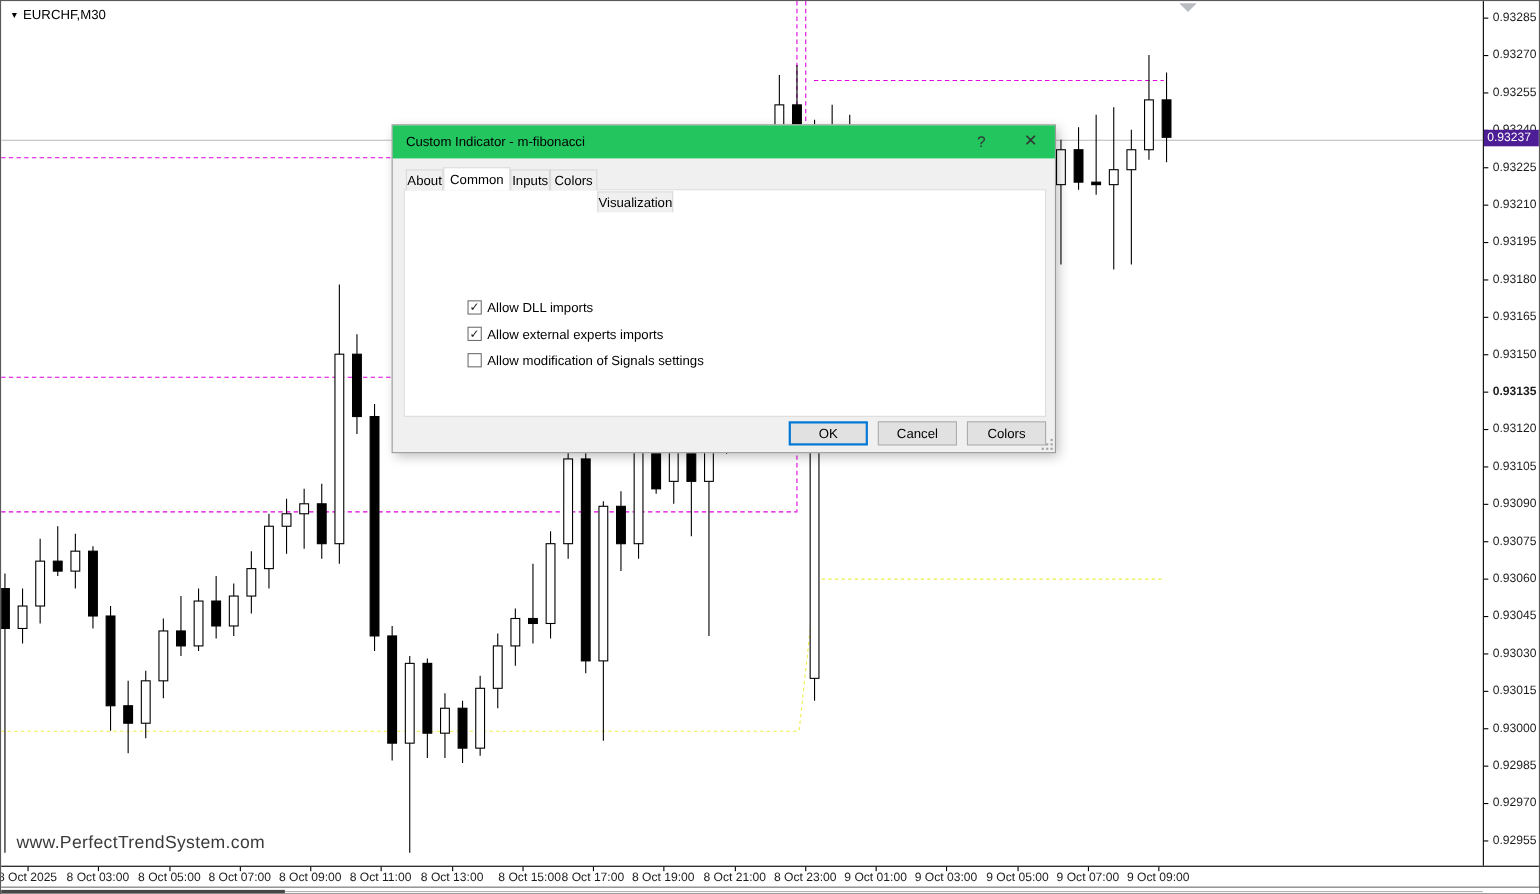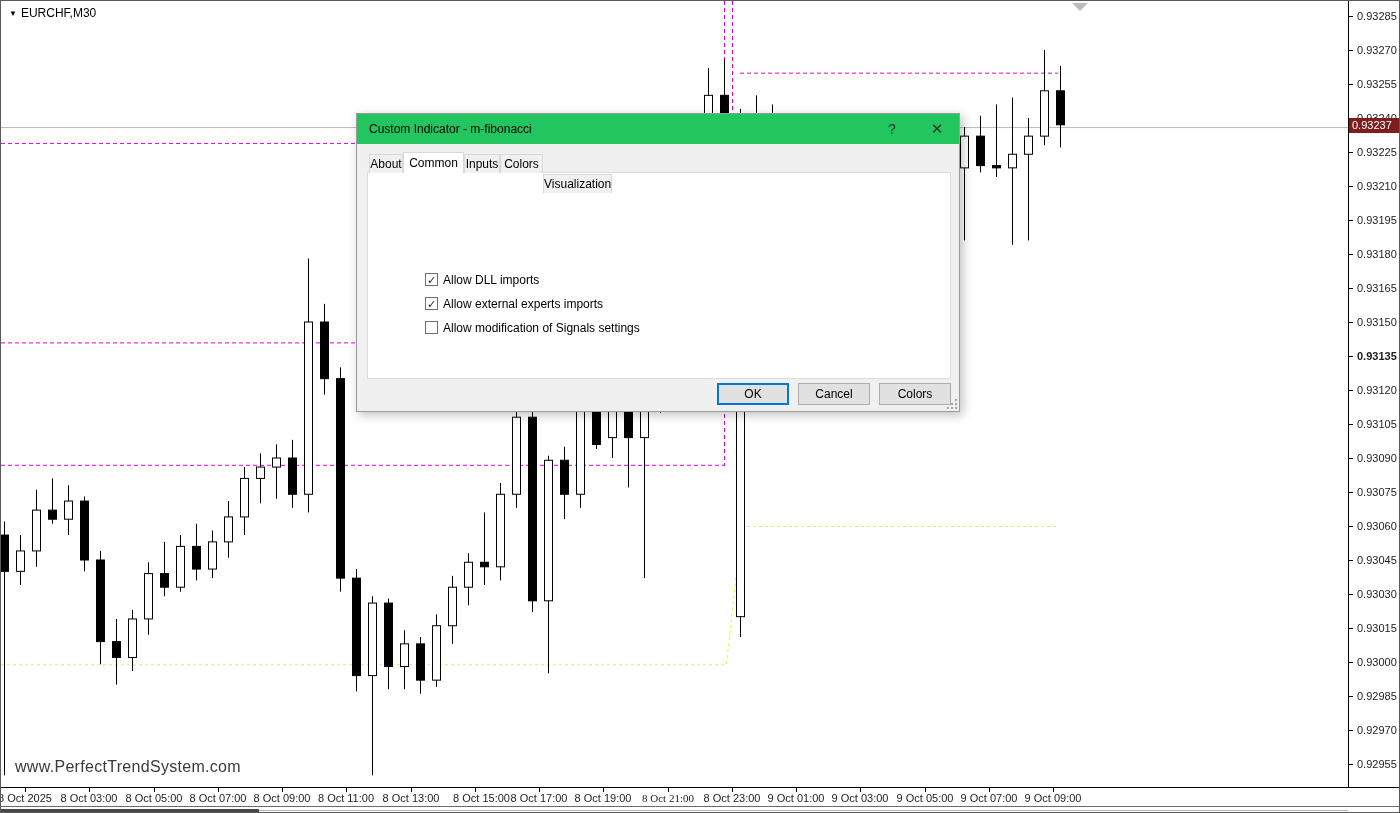--- a/index.html
+++ b/index.html
@@ -11,21 +11,21 @@
   #plot-bottom-sep { position:absolute; left:0; top:786px; width:1400px; height:1px; background:#000; }
   #chart-svg { position:absolute; left:0; top:0; }
   #symbol-label { position:absolute; left:8px; top:5px; font-size:12px; color:#000; }
   #symbol-label .tri { font-size:8px; vertical-align:1px; margin-right:4px; }
   #watermark { position:absolute; left:14px; top:757px; font-size:16px; color:#3a3a3a; letter-spacing:.3px; }
   
   .pa-label { position:absolute; left:1356px; font-size:11px; color:#1c1c1c; }
   .pa-tick  { position:absolute; left:1348px; width:4px; height:1px; background:#000; }
   .ta-label { position:absolute; top:791px; font-size:11px; color:#1c1c1c; transform:translateX(-50%); white-space:nowrap; }
   .ta-tick  { position:absolute; top:787px; width:1px; height:4px; background:#000; }
-  #price-tag { position:absolute; left:1348px; width:50px; height:15px; background:#7f1d1d; color:#fff;
+  #price-tag { position:absolute; left:1348px; width:50px; height:15px; background:#4c1d95; color:#fff;
                font-size:11px; line-height:15px; padding-left:3px; }
   #shift-triangle { position:absolute; left:1071px; top:2px; width:0; height:0;
                     border-left:8px solid transparent; border-right:8px solid transparent;
                     border-top:8px solid #b9bdc2; }
   
   #hscroll { position:absolute; left:0; top:805px; width:1400px; height:8px; background:#fff; border-top:1px solid #6b6b6b; }
   #hscroll-thumb { position:absolute; left:0; top:2px; width:258px; height:4px; background:#474747; }
   #hscroll-track { position:absolute; left:258px; top:3px; width:1089px; height:1px; background:#b3b3b3; }
   
   #dialog { position:absolute; left:355px; top:112px; width:604px; height:299px; background:#f0f0f0;
@@ -282,21 +282,21 @@
       <div class="ta-label" style="left: 345px;">8 Oct 11:00</div>
       <div class="ta-tick" style="left: 410px;"></div>
       <div class="ta-label" style="left: 410px;">8 Oct 13:00</div>
       <div class="ta-tick" style="left: 474px;"></div>
       <div class="ta-label" style="left: 474px; padding-left: 13px;">8 Oct 15:00</div>
       <div class="ta-tick" style="left: 538px;"></div>
       <div class="ta-label" style="left: 538px;">8 Oct 17:00</div>
       <div class="ta-tick" style="left: 602px;"></div>
       <div class="ta-label" style="left: 602px;">8 Oct 19:00</div>
       <div class="ta-tick" style="left: 667px;"></div>
-      <div class="ta-label" style="left: 667px; font-family: Liberation Serif, serif;">8 Oct 21:00</div>
+      <div class="ta-label" style="left: 667px;">8 Oct 21:00</div>
       <div class="ta-tick" style="left: 731px;"></div>
       <div class="ta-label" style="left: 731px;">8 Oct 23:00</div>
       <div class="ta-tick" style="left: 795px;"></div>
       <div class="ta-label" style="left: 795px;">9 Oct 01:00</div>
       <div class="ta-tick" style="left: 859px;"></div>
       <div class="ta-label" style="left: 859px;">9 Oct 03:00</div>
       <div class="ta-tick" style="left: 924px;"></div>
       <div class="ta-label" style="left: 924px;">9 Oct 05:00</div>
       <div class="ta-tick" style="left: 988px;"></div>
       <div class="ta-label" style="left: 988px;">9 Oct 07:00</div>

